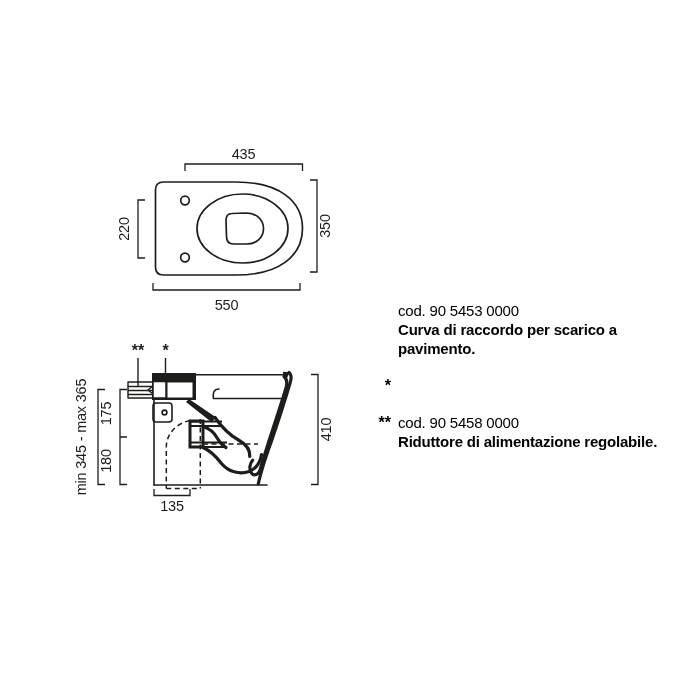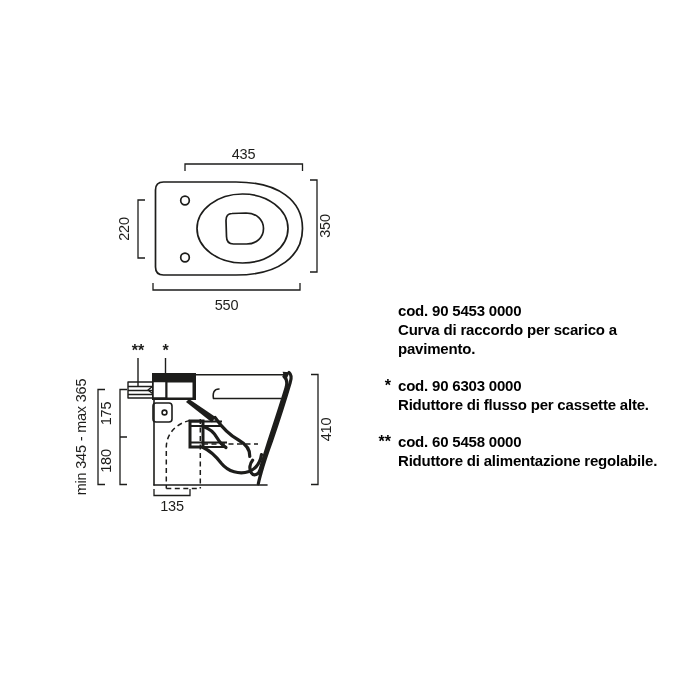--- a/index.html
+++ b/index.html
@@ -6,21 +6,21 @@
   .canvas{position:relative;width:700px;height:700px;background:#ffffff;overflow:hidden;
           font-family:"Liberation Sans",sans-serif;color:#000000;}
   .view{position:absolute;}
   svg text{font-family:"Liberation Sans",sans-serif;fill:#1d1d1b;}
   .dim-label{font-size:14.5px;letter-spacing:-0.2px;}
   .marker-label{font-size:16px;font-weight:bold;}
   .notes{position:absolute;left:368px;top:301px;width:325px;}
   .note-item{display:flex;margin-bottom:18px;}
   .note-marker{width:23px;text-align:right;padding-right:7px;font-weight:bold;
                font-size:16px;line-height:19px;flex:none;}
-  .note-code{font-weight:bold;font-size:15px;line-height:19px;letter-spacing:-0.2px;}
+  .note-code{font-weight:normal;font-size:15px;line-height:19px;letter-spacing:-0.2px;}
   .note-desc{font-weight:bold;font-size:15px;line-height:19px;letter-spacing:-0.2px;}
 </style>
 </head>
 <body>
 
 <div class="canvas">
 
   <svg class="view" style="left:100px;top:140px;" width="260" height="185" viewBox="100 140 260 185">
     <g stroke="#1d1d1b" fill="none" stroke-width="1.7" stroke-linecap="round" stroke-linejoin="round">
       <path d="M163.5 182 H236 C279 182 302.5 201 302.5 228.5 C302.5 256 279 275 236 275 H163.5 Q155.5 275 155.5 267 V190 Q155.5 182 163.5 182 Z"></path>
@@ -122,27 +122,23 @@
   <div class="notes">
     <div class="note-item">
       <span class="note-marker"></span>
       <div class="note-text">
         <div class="note-code">cod. 90 5453 0000</div>
         <div class="note-desc">Curva di raccordo per scarico a pavimento.</div>
       </div>
     </div>
     <div class="note-item">
       <span class="note-marker">*</span>
-      <div class="note-text">
-        <div class="note-code">cod. 90 6303 0000</div>
-        <div class="note-desc">Riduttore di flusso per cassette alte.</div>
-      </div>
     </div>
     <div class="note-item">
       <span class="note-marker">**</span>
       <div class="note-text">
-        <div class="note-code">cod. 60 5458 0000</div>
+        <div class="note-code">cod. 90 5458 0000</div>
         <div class="note-desc">Riduttore di alimentazione regolabile.</div>
       </div>
     </div>
   </div>
 
 </div>
 
 </body></html>

